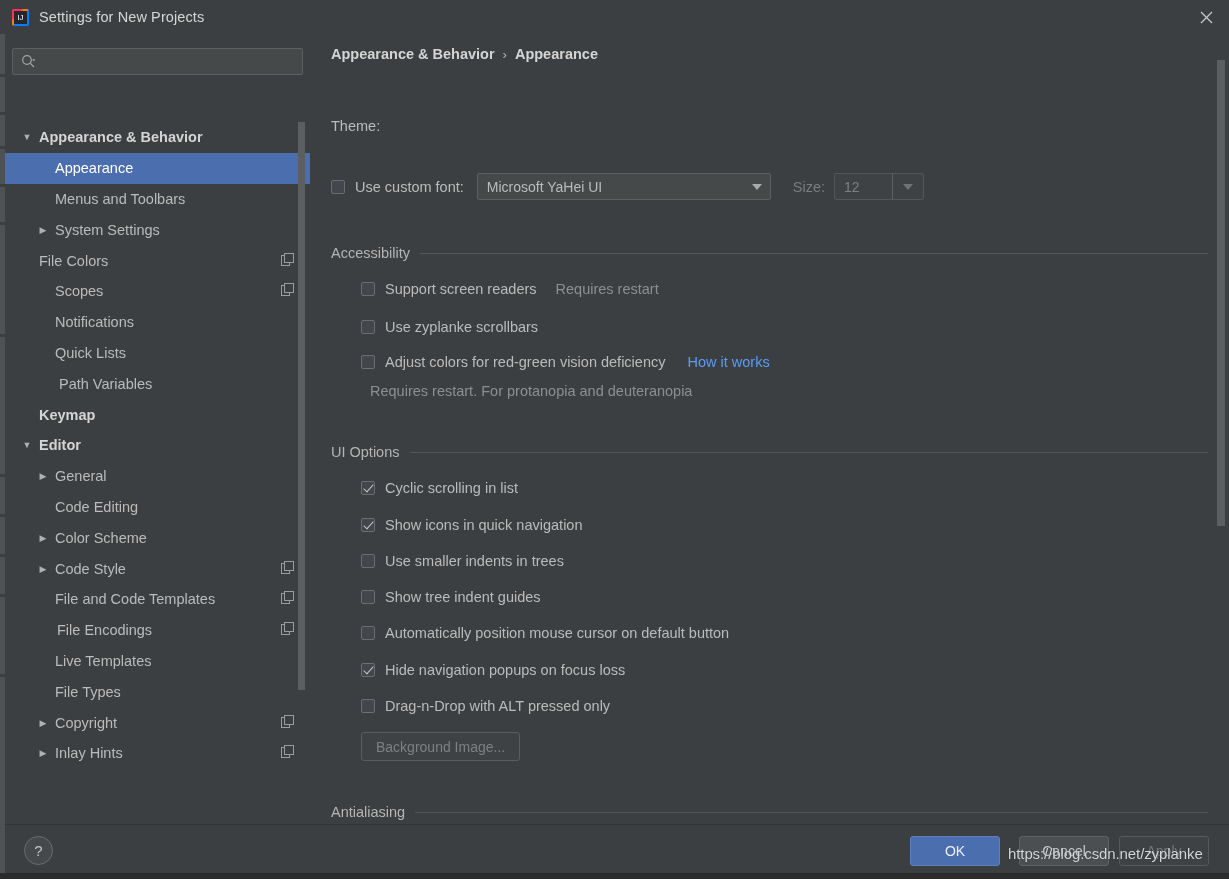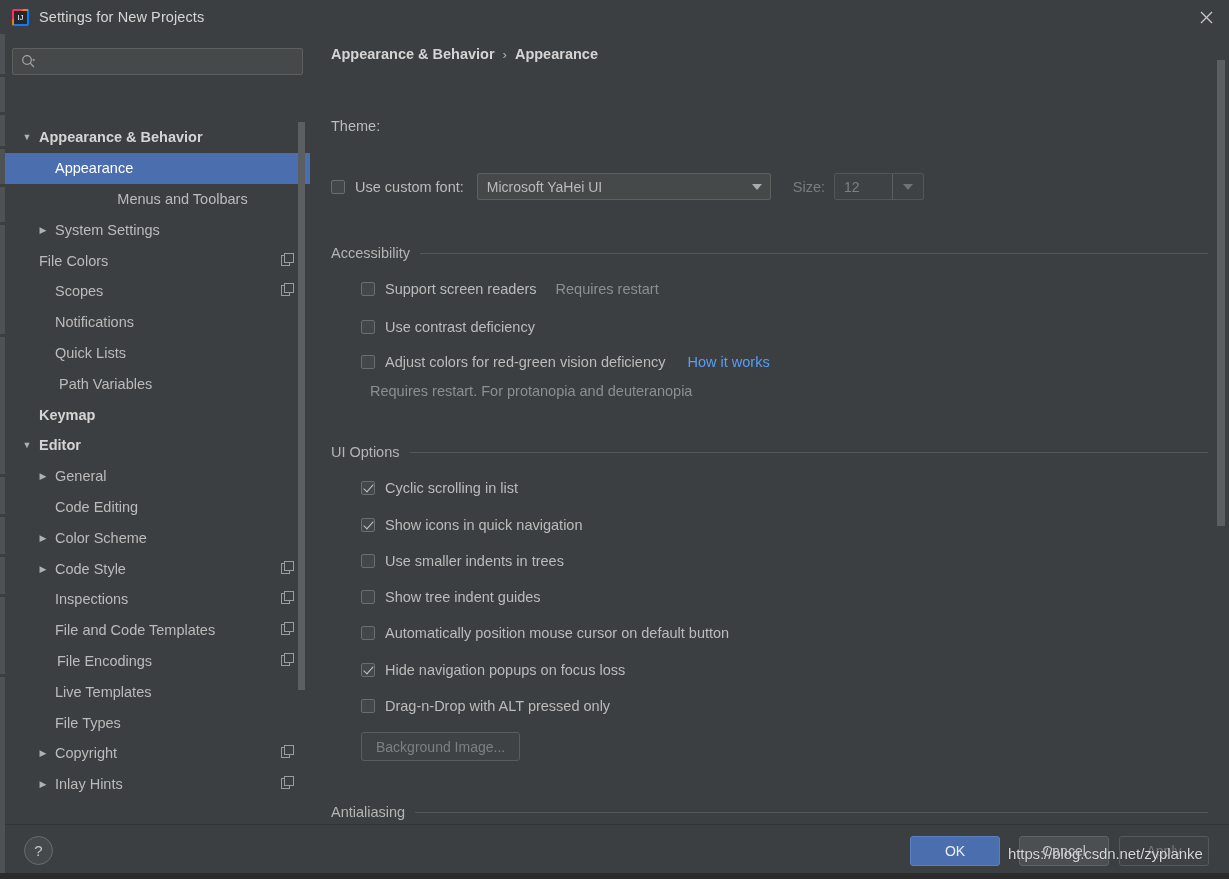--- a/index.html
+++ b/index.html
@@ -305,21 +305,21 @@
 
       <div class="tree" id="tree">
           <div class="tree-row top" style="padding-left: 14px;">
             <span class="tree-arrow">▼</span>
             <span class="tree-label">Appearance &amp; Behavior</span>
           </div>
           <div class="tree-row selected" style="padding-left: 30px;">
             <span class="tree-indent"></span>
             <span class="tree-label">Appearance</span>
           </div>
-          <div class="tree-row" style="padding-left: 30px; justify-content: center;">
+          <div class="tree-row" style="padding-left: 30px;">
             <span class="tree-indent"></span>
             <span class="tree-label">Menus and Toolbars</span>
           </div>
           <div class="tree-row" style="padding-left: 30px;">
             <span class="tree-arrow">▶</span>
             <span class="tree-label">System Settings</span>
           </div>
           <div class="tree-row" style="">
             <span class="tree-indent"></span>
             <span class="tree-label">File Colors</span>
@@ -364,28 +364,20 @@
             <span class="tree-indent"></span>
             <span class="tree-label">Code Editing</span>
           </div>
           <div class="tree-row" style="padding-left: 30px;">
             <span class="tree-arrow">▶</span>
             <span class="tree-label">Color Scheme</span>
           </div>
           <div class="tree-row" style="padding-left: 30px;">
             <span class="tree-arrow">▶</span>
             <span class="tree-label">Code Style</span>
-            <span class="copy-badge"><svg width="13" height="13" viewBox="0 0 13 13" aria-hidden="true">
-                <rect x="0.5" y="2.5" width="8" height="10" fill="none" stroke="#9a9d9e" stroke-width="1"></rect>
-                <rect x="3.5" y="0.5" width="9" height="9" fill="#3c3f41" stroke="#9a9d9e" stroke-width="1"></rect>
-              </svg></span>
-          </div>
-          <div class="tree-row" style="padding-left: 30px;">
-            <span class="tree-indent"></span>
-            <span class="tree-label">Inspections</span>
             <span class="copy-badge"><svg width="13" height="13" viewBox="0 0 13 13" aria-hidden="true">
                 <rect x="0.5" y="2.5" width="8" height="10" fill="none" stroke="#9a9d9e" stroke-width="1"></rect>
                 <rect x="3.5" y="0.5" width="9" height="9" fill="#3c3f41" stroke="#9a9d9e" stroke-width="1"></rect>
               </svg></span>
           </div>
           <div class="tree-row" style="padding-left: 30px;">
             <span class="tree-indent"></span>
             <span class="tree-label">File and Code Templates</span>
             <span class="copy-badge"><svg width="13" height="13" viewBox="0 0 13 13" aria-hidden="true">
                 <rect x="0.5" y="2.5" width="8" height="10" fill="none" stroke="#9a9d9e" stroke-width="1"></rect>
@@ -470,21 +462,21 @@
         <div class="cb-row">
           <span class="cb"></span>
           <span class="cb-label">Support screen readers</span>
         </div>
         <span class="hint" style="margin-left:19px;">Requires restart</span>
       </div>
 
       <div class="row" style="left:51px; top:285px;">
         <div class="cb-row">
           <span class="cb"></span>
-          <span class="cb-label">Use contrast deficiency</span>
+          <span class="cb-label">Use zyplanke scrollbars</span>
         </div>
       </div>
 
       <div class="row" style="left:51px; top:320px;">
         <div class="cb-row">
           <span class="cb"></span>
           <span class="cb-label">Adjust colors for red-green vision deficiency</span>
         </div>
         <span class="link" style="margin-left:22px;">How it works</span>
       </div>

